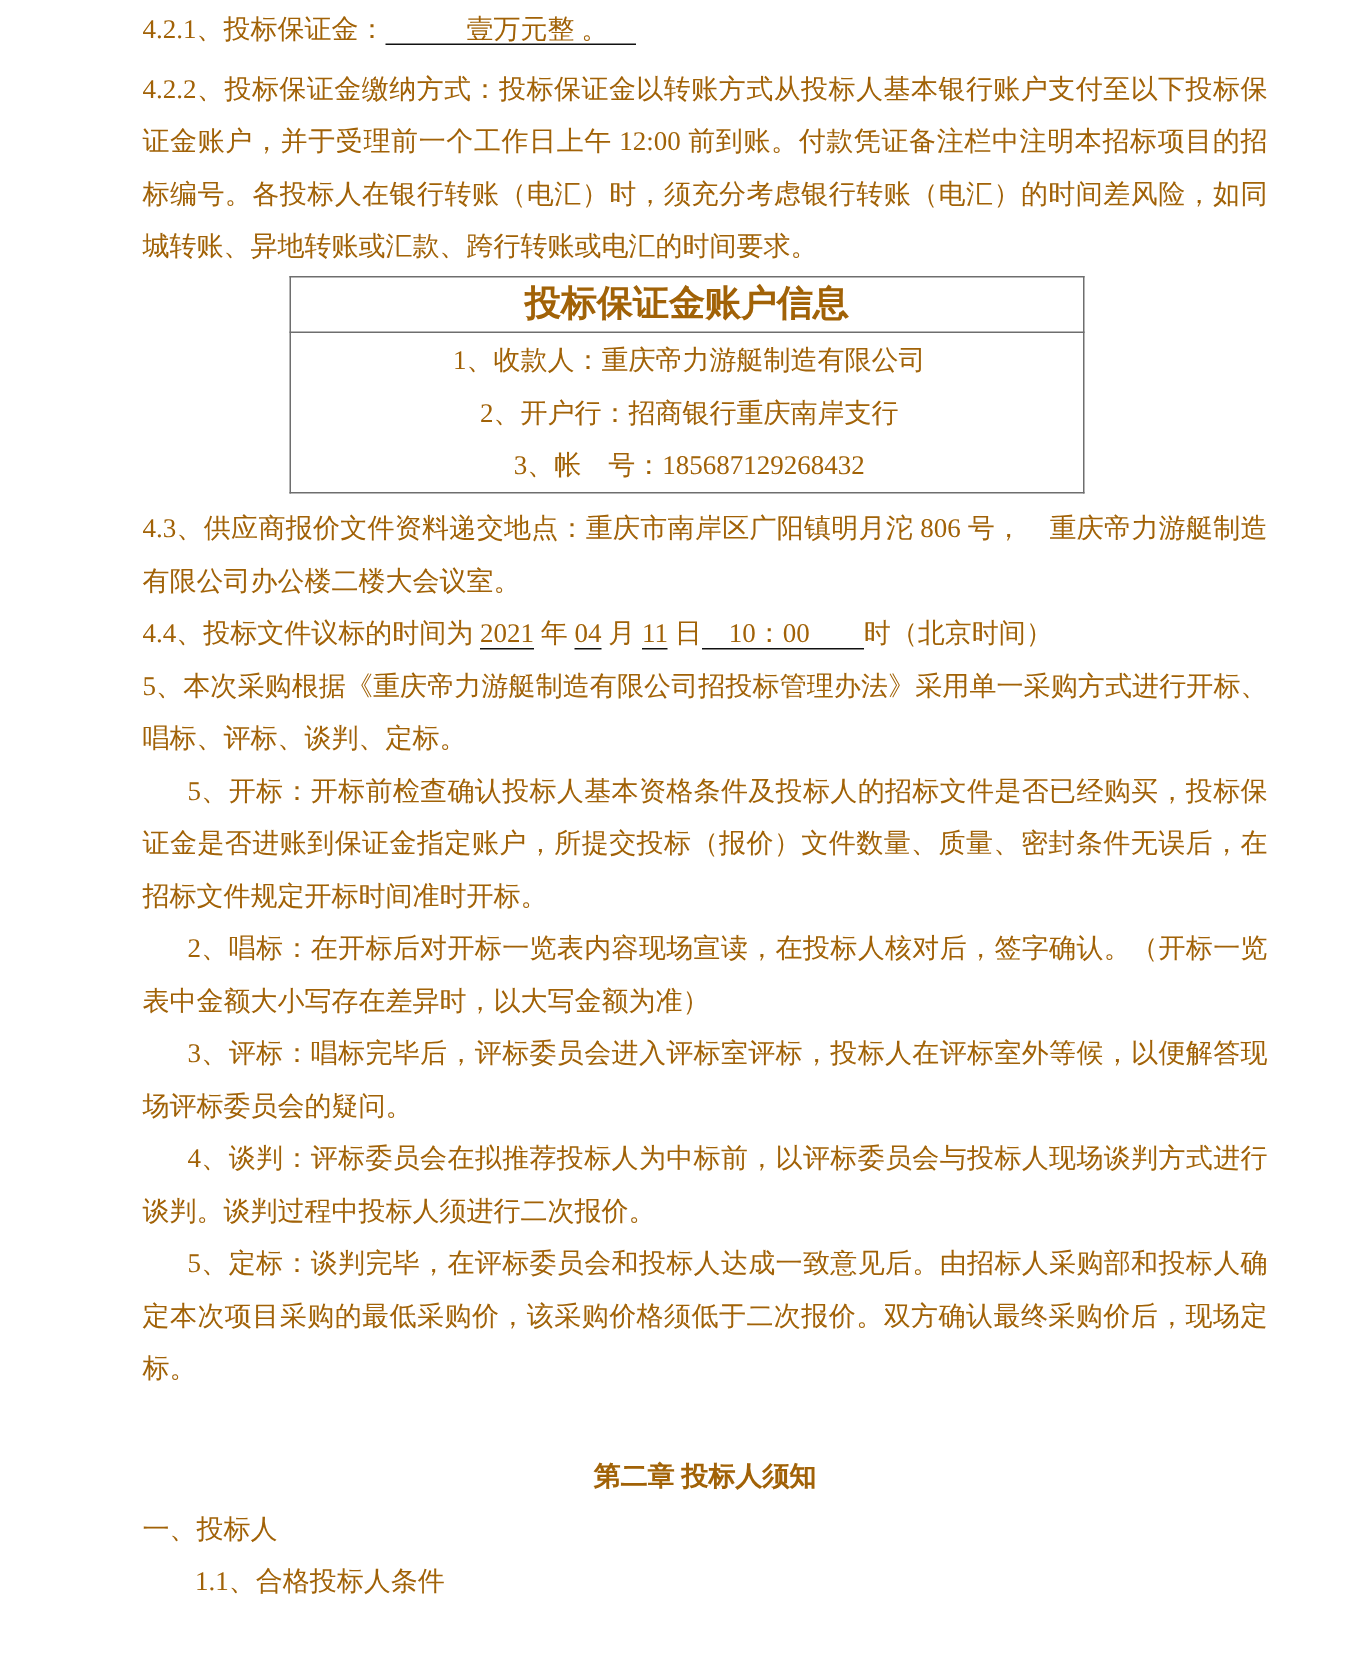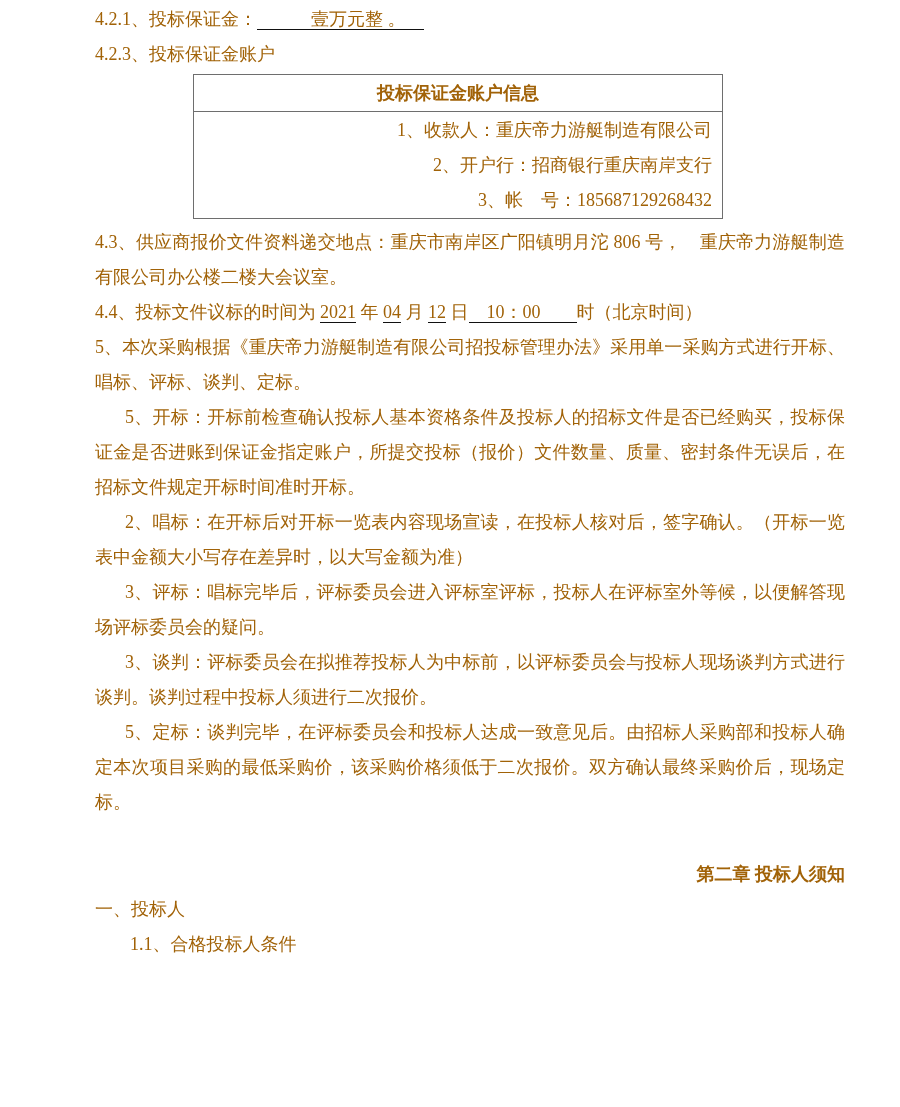--- a/index.html
+++ b/index.html
@@ -38,73 +38,73 @@
     table-layout: fixed;
   }
   table.deposit, table.deposit th, table.deposit td {
     border: 1px solid #6e6e6e;
   }
   table.deposit th {
     font-weight: bold;
     text-align: center;
     height: 36px;
     padding: 0;
-    font-size: 18px;
+    font-size: 24px;
   }
   table.deposit td {
     padding: 0 10px 0 13px;
     height: 106px;
     vertical-align: middle;
   }
-  .trow { line-height: 35px; text-align: right; }
+  .trow { line-height: 35px; text-align: center; }
   h2.chapter {
     margin: 37px 0 0 0;
     font-size: 18px;
     font-weight: bold;
-    text-align: right;
+    text-align: center;
     line-height: 35px;
   }
 </style>
 </head>
 <body>
 
 <div class="page">
 
   <p><span class="pw">4.2.1、投标保证金：</span><span class="u">　　　壹万元整 。　</span></p>
 
+  <p class="mt">4.2.2、投标保证金缴纳方式：投标保证金以转账方式从投标人基本银行账户支付至以下投标保证金账户，并于受理前一个工作日上午 12:00 前到账。付款凭证备注栏中注明本招标项目的招标编号。各投标人在银行转账（电汇）时，须充分考虑银行转账（电汇）的时间差风险，如同城转账、异地转账或汇款、跨行转账或电汇的时间要求。</p>
 
-  <p>4.2.3、投标保证金账户</p>
 
   <table class="deposit">
     <thead>
       <tr>
         <th>投标保证金账户信息</th>
       </tr>
     </thead>
     <tbody>
       <tr>
         <td>
           <div class="trow">1、收款人：重庆帝力游艇制造有限公司</div>
           <div class="trow">2、开户行：招商银行重庆南岸支行</div>
           <div class="trow">3、帐　号：185687129268432</div>
         </td>
       </tr>
     </tbody>
   </table>
 
   <p>4.3、供应商报价文件资料递交地点：重庆市南岸区广阳镇明月沱 806 号，　重庆帝力游艇制造有限公司办公楼二楼大会议室。</p>
 
-  <p><span class="pw">4.4、投标文件议标的时间为 </span><span class="u">2021</span><span class="pw"> 年 </span><span class="u">04</span><span class="pw"> 月 </span><span class="u">12</span><span class="pw"> 日</span><span class="u">　10：00　　</span><span class="pw">时（北京时间）</span></p>
+  <p><span class="pw">4.4、投标文件议标的时间为 </span><span class="u">2021</span><span class="pw"> 年 </span><span class="u">04</span><span class="pw"> 月 </span><span class="u">11</span><span class="pw"> 日</span><span class="u">　10：00　　</span><span class="pw">时（北京时间）</span></p>
 
   <p class="bold">5、本次采购根据《重庆帝力游艇制造有限公司招投标管理办法》采用单一采购方式进行开标、唱标、评标、谈判、定标。</p>
 
   <p class="indent-sm">5、开标：开标前检查确认投标人基本资格条件及投标人的招标文件是否已经购买，投标保证金是否进账到保证金指定账户，所提交投标（报价）文件数量、质量、密封条件无误后，在招标文件规定开标时间准时开标。</p>
   <p class="indent-sm">2、唱标：在开标后对开标一览表内容现场宣读，在投标人核对后，签字确认。（开标一览表中金额大小写存在差异时，以大写金额为准）</p>
   <p class="indent-sm">3、评标：唱标完毕后，评标委员会进入评标室评标，投标人在评标室外等候，以便解答现场评标委员会的疑问。</p>
-  <p class="indent-sm">3、谈判：评标委员会在拟推荐投标人为中标前，以评标委员会与投标人现场谈判方式进行谈判。谈判过程中投标人须进行二次报价。</p>
+  <p class="indent-sm">4、谈判：评标委员会在拟推荐投标人为中标前，以评标委员会与投标人现场谈判方式进行谈判。谈判过程中投标人须进行二次报价。</p>
   <p class="indent-sm">5、定标：谈判完毕，在评标委员会和投标人达成一致意见后。由招标人采购部和投标人确定本次项目采购的最低采购价，该采购价格须低于二次报价。双方确认最终采购价后，现场定标。</p>
 
   <h2 class="chapter">第二章 投标人须知</h2>
 
   <p class="bold">一、投标人</p>
 
   <p class="indent">1.1、合格投标人条件</p>
 
 </div>
 

